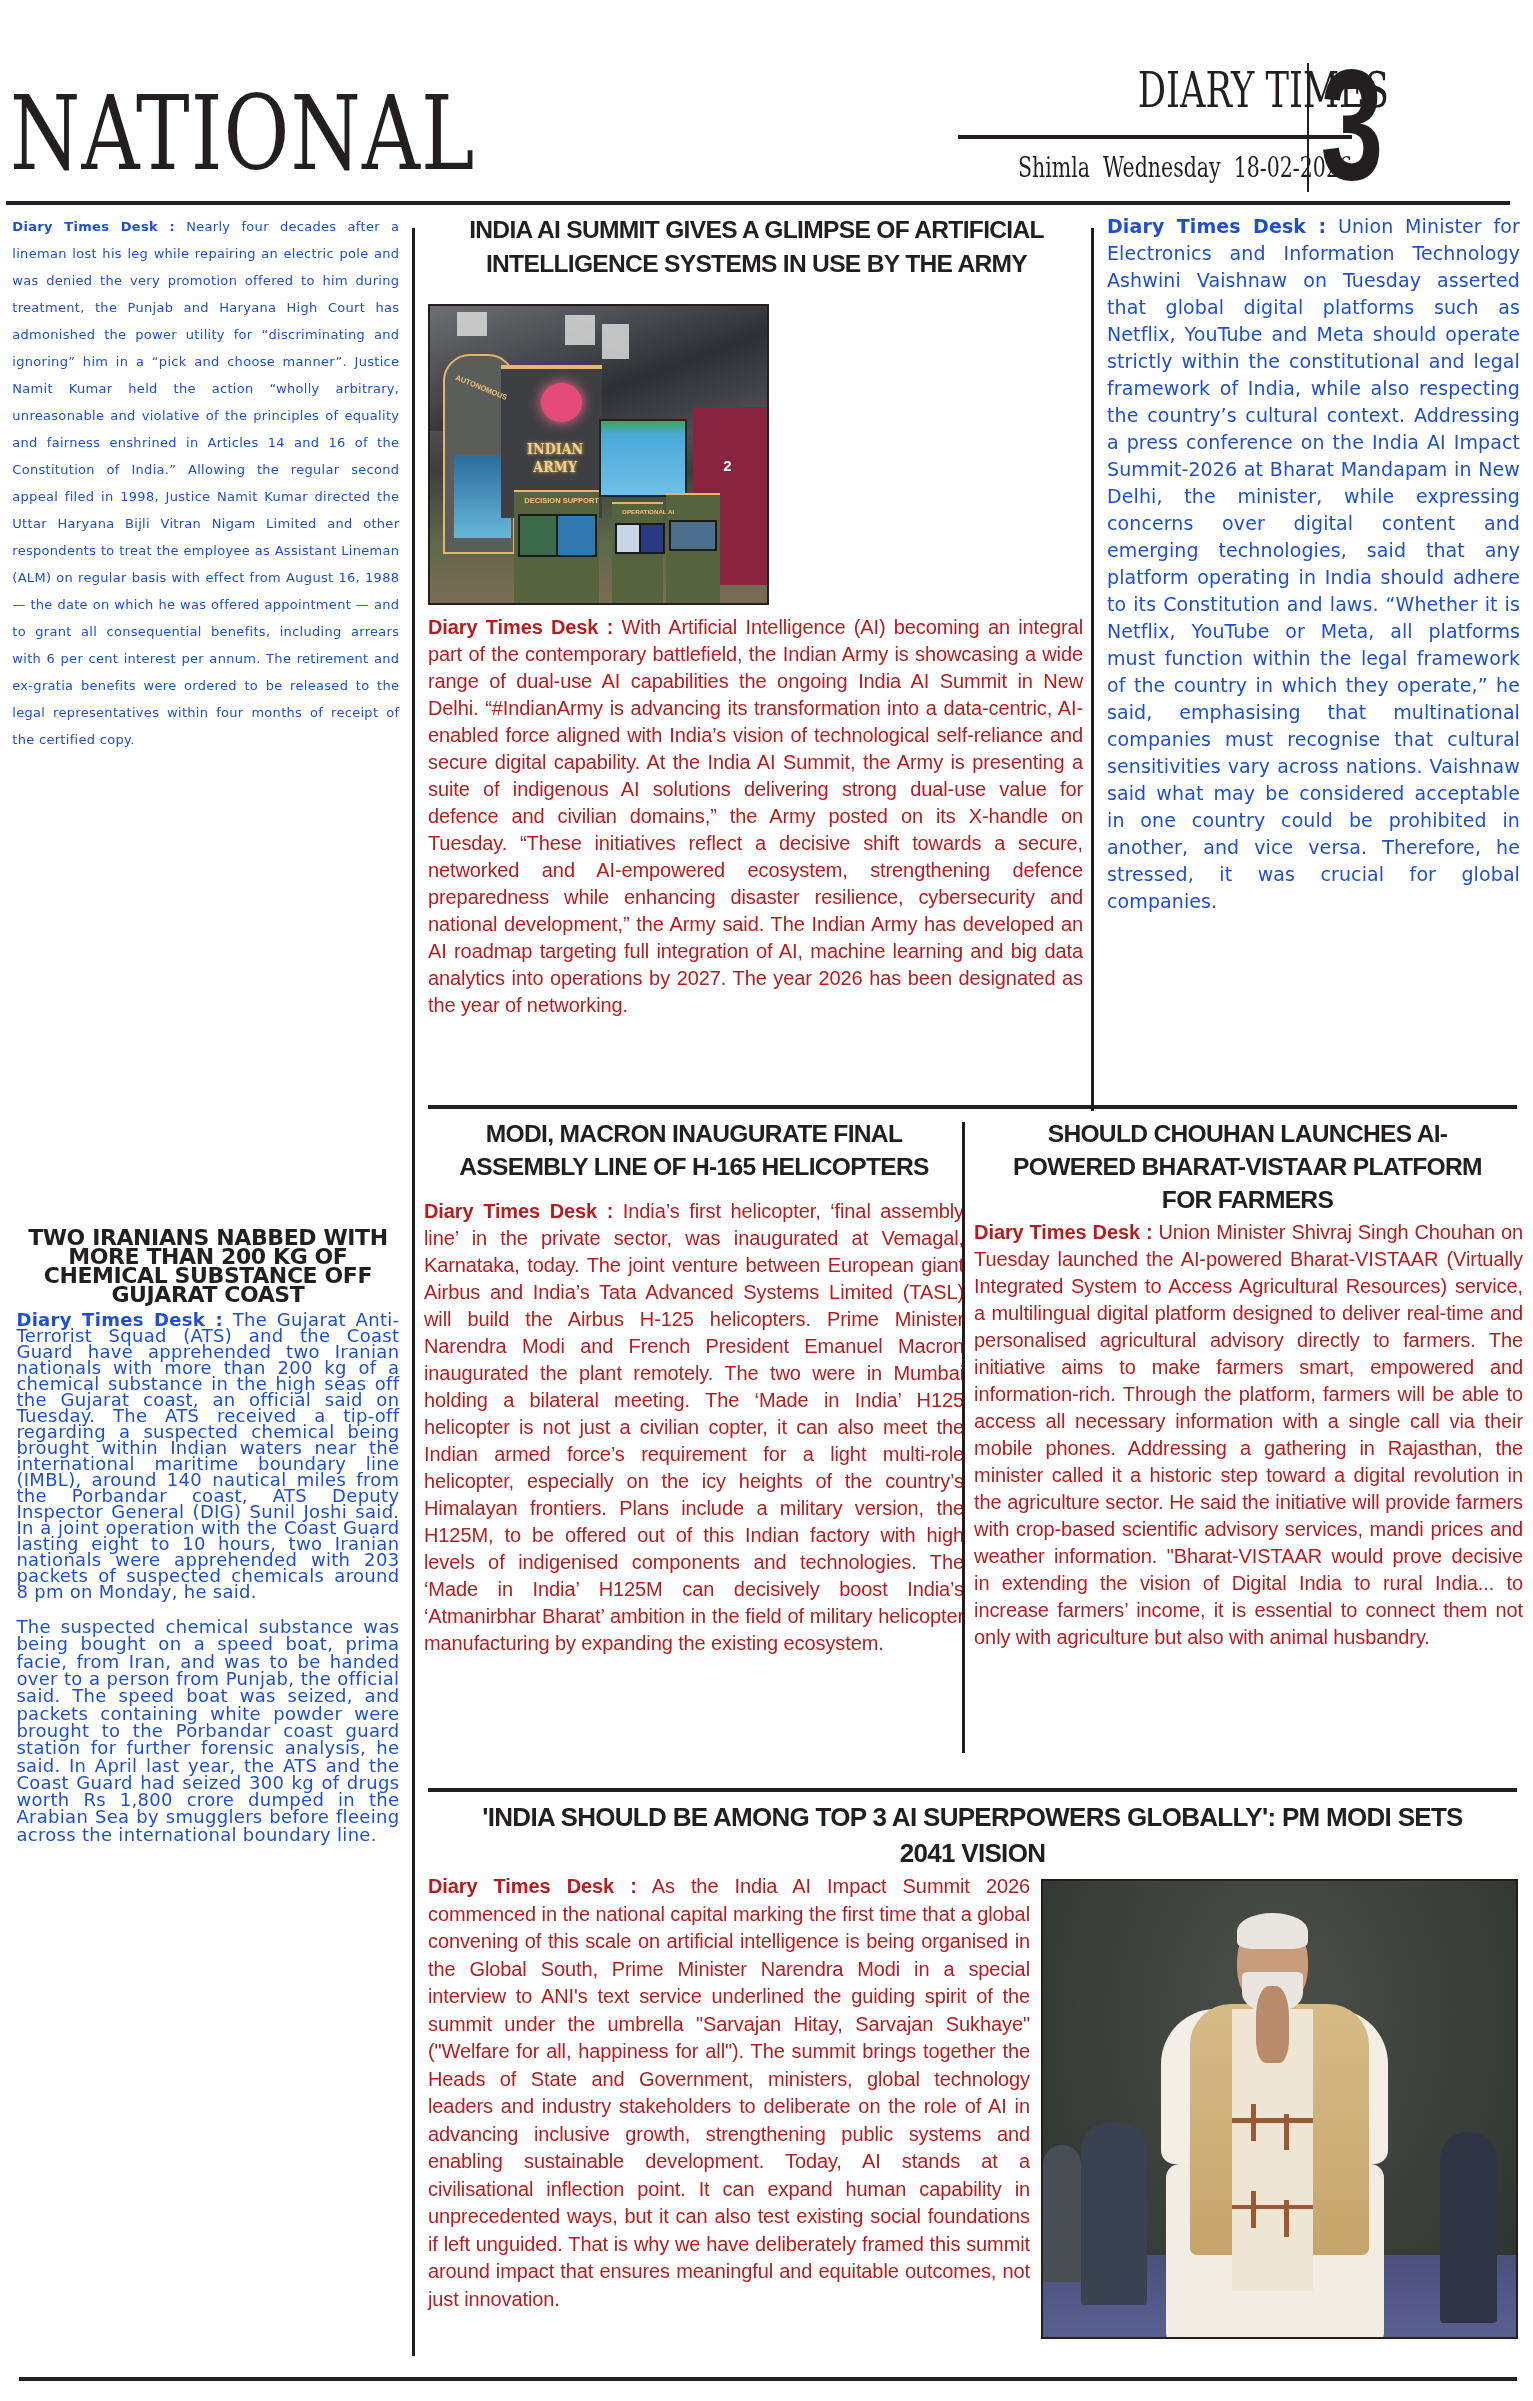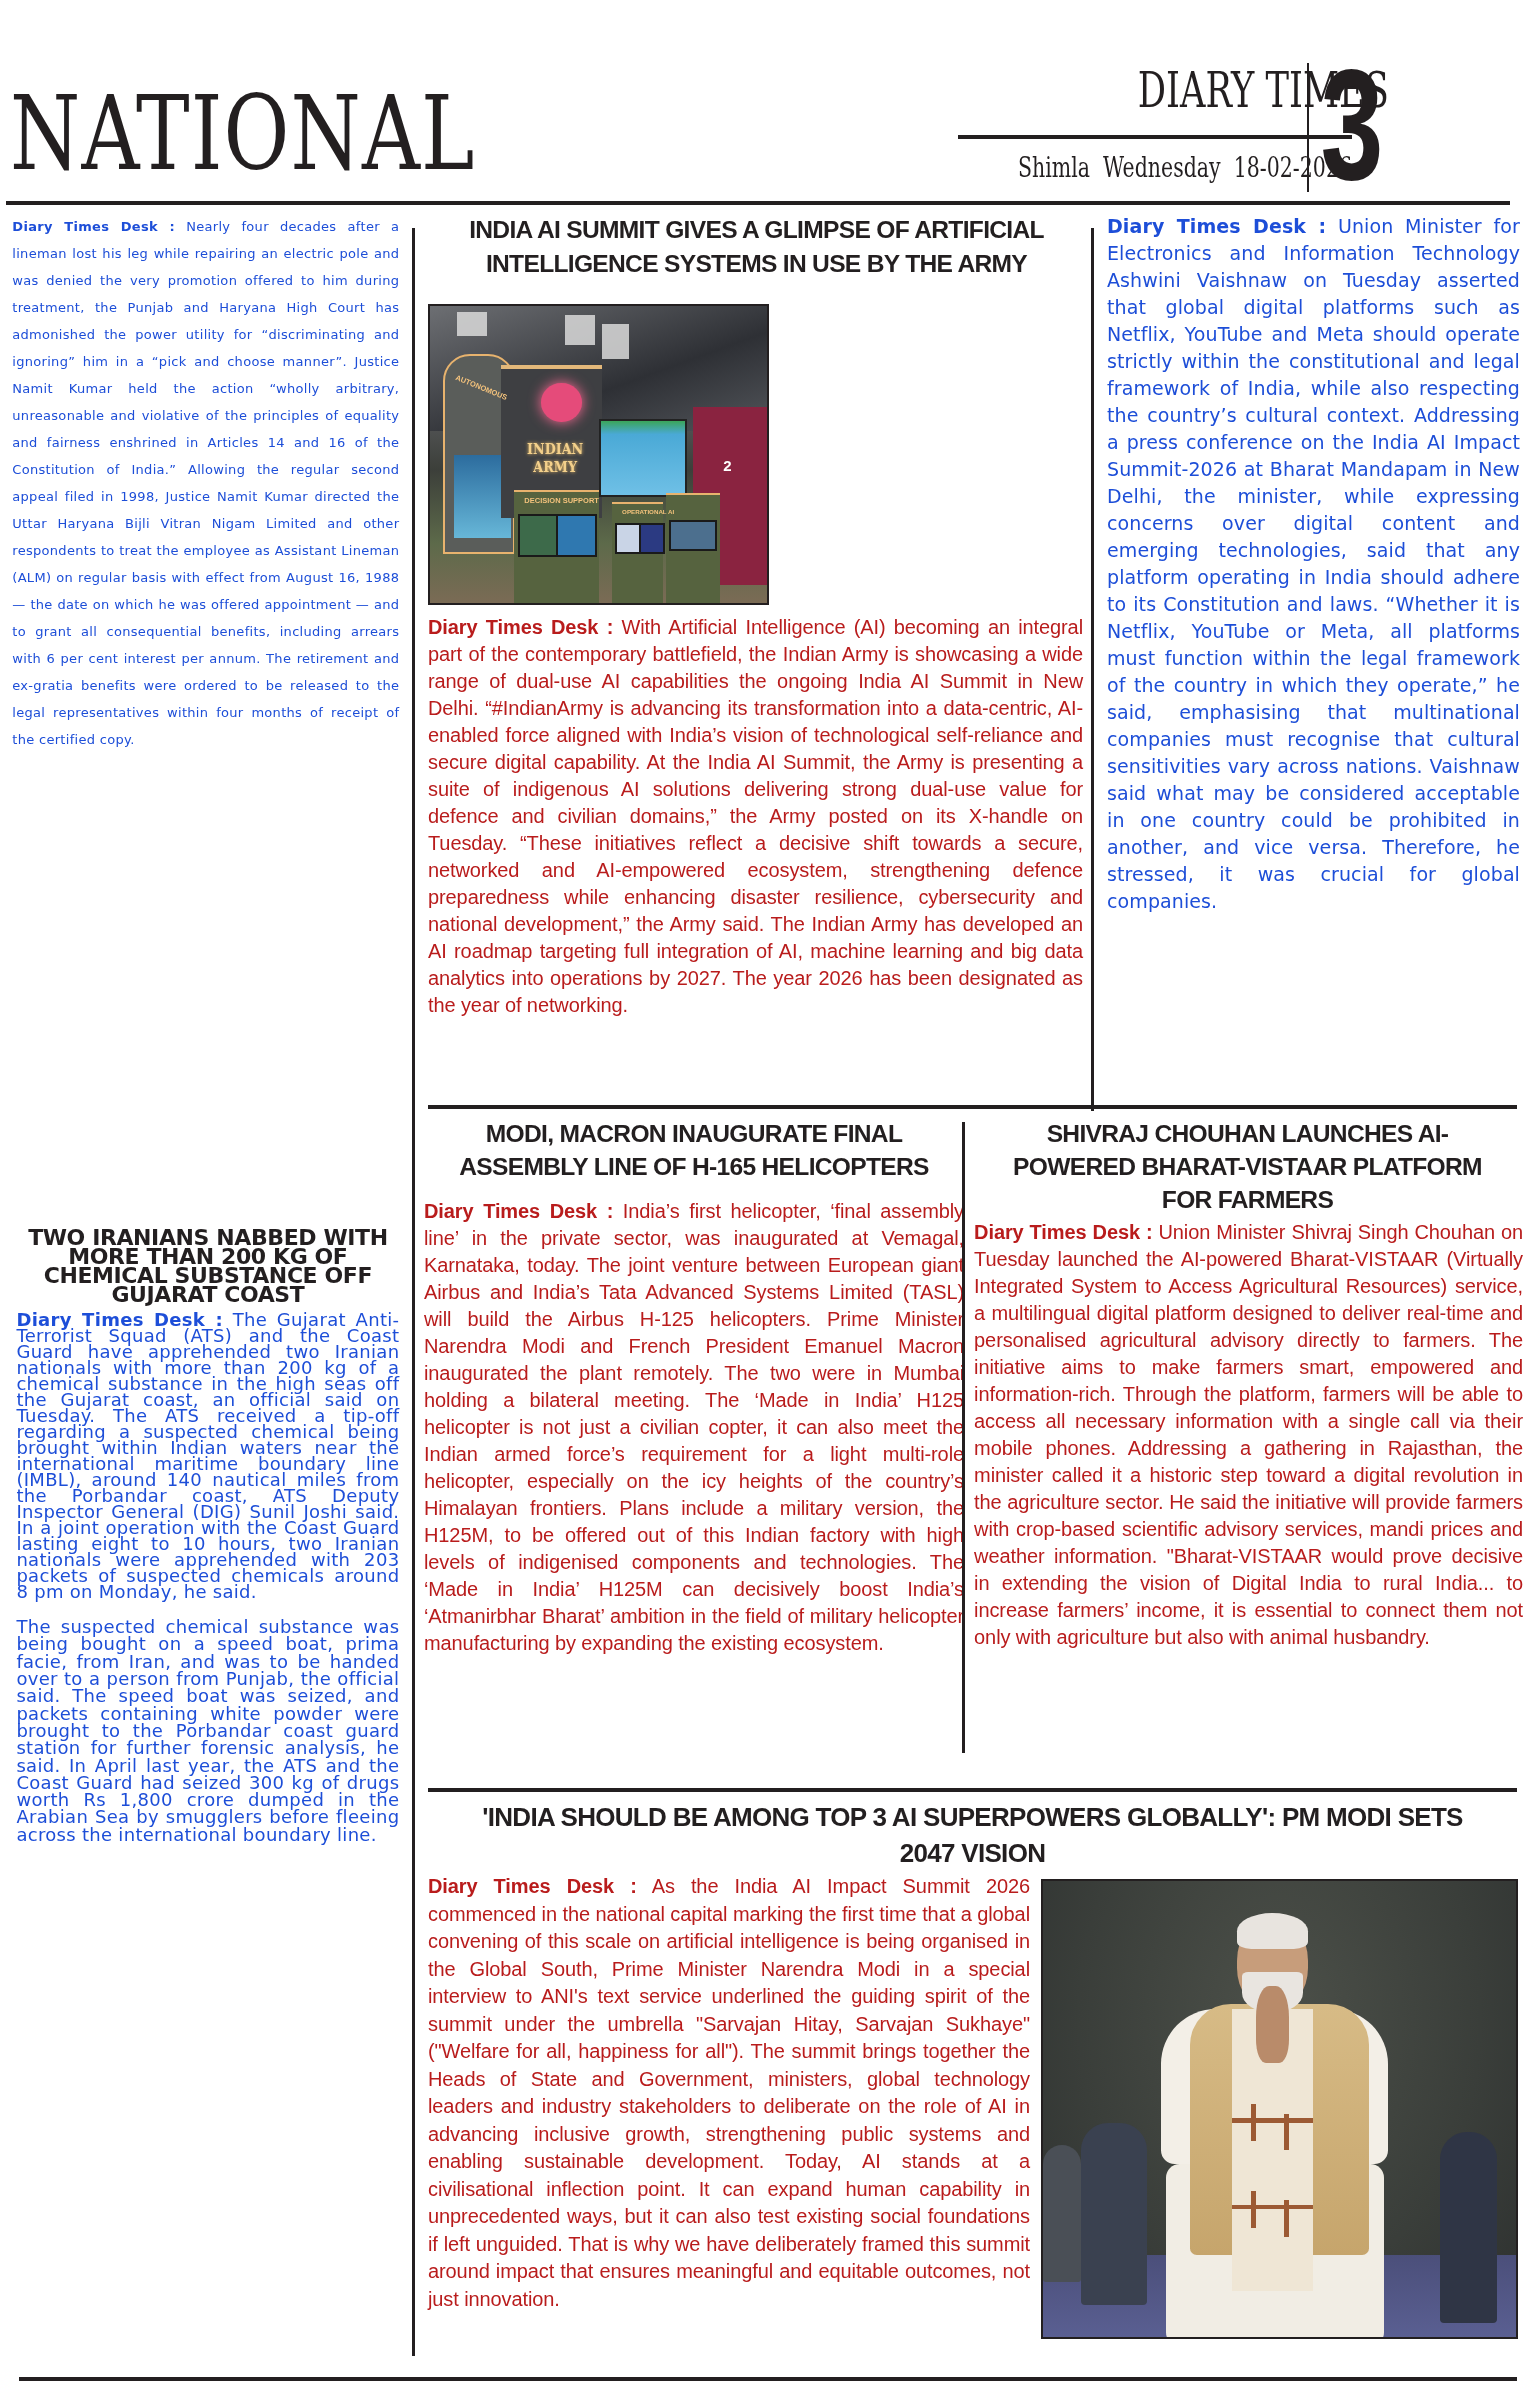--- a/index.html
+++ b/index.html
@@ -132,30 +132,30 @@
 <article class="abs" style="left:424px; top:1117px; width:540px;">
   <h2 class="hl-condensed" style="margin:0 0 15px 0; font-size:24.6px; line-height:33px;">MODI, MACRON INAUGURATE FINAL ASSEMBLY LINE OF H-165 HELICOPTERS</h2>
   <div class="body-narrow" style="font-size:20px; line-height:27px; letter-spacing:-0.1px;">
     <p><span class="lead">Diary Times Desk :</span><span> India’s first helicopter, ‘final assembly line’ in the private sector, was inaugurated at Vemagal, Karnataka, today. The joint venture between European giant Airbus and India’s Tata Advanced Systems Limited (TASL) will build the Airbus H-125 helicopters. Prime Minister Narendra Modi and French President Emanuel Macron inaugurated the plant remotely. The two were in Mumbai holding a bilateral meeting.  The ‘Made in India’ H125 helicopter is not just a civilian copter, it can also meet the Indian armed force’s requirement for a light multi-role helicopter, especially on the icy heights of the country’s Himalayan frontiers. Plans include a military version, the H125M, to be offered out of this Indian factory with high levels of indigenised components and technologies. The ‘Made in India’ H125M can decisively boost India’s ‘Atmanirbhar Bharat’ ambition in the field of military helicopter manufacturing by expanding the existing ecosystem.</span></p>
   </div>
 </article>
 
 <div class="abs vrule" style="left:962px; top:1122px; height:631px;"></div>
 
 <article class="abs" style="left:972px; top:1117px; width:551px;">
-  <h2 class="hl-condensed" style="margin:0 0 2.7px 0; font-size:24.6px; line-height:33px; padding:0 20.5px;">SHIVRAJ CHOUHAN LAUNCHES AI-POWERED BHARAT-VISTAAR PLATFORM FOR FARMERS</h2>
+  <h2 class="hl-condensed" style="margin:0 0 2.7px 0; font-size:24.6px; line-height:33px; padding:0 20.5px;">SHOULD CHOUHAN LAUNCHES AI-POWERED BHARAT-VISTAAR PLATFORM FOR FARMERS</h2>
   <div class="body-narrow" style="font-size:20px; line-height:27px; letter-spacing:-0.1px; padding-left:2.1px;">
     <p><span class="lead">Diary Times Desk :</span><span> Union Minister Shivraj Singh Chouhan on Tuesday launched the AI-powered Bharat-VISTAAR (Virtually Integrated System to Access Agricultural Resources) service, a multilingual digital platform designed to deliver real-time and personalised agricultural advisory directly to farmers. The initiative aims to make farmers smart, empowered and information-rich. Through the platform, farmers will be able to access all necessary information with a single call via their mobile phones. Addressing a gathering in Rajasthan, the minister called it a historic step toward a digital revolution in the agriculture sector. He said the initiative will provide farmers with crop-based scientific advisory services, mandi prices and weather information. "Bharat-VISTAAR would prove decisive in extending the vision of Digital India to rural India... to increase farmers’ income, it is essential to connect them not only with agriculture but also with animal husbandry.</span></p>
   </div>
 </article>
 
 <div class="abs hrule" style="left:428px; top:1788px; width:1089px;"></div>
 
 <article class="abs" style="left:428px; top:1799px; width:1089px;">
-  <h2 class="hl-condensed" style="margin:0; font-size:26px; line-height:36px; padding:0 27px;">'INDIA SHOULD BE AMONG TOP 3 AI SUPERPOWERS GLOBALLY': PM MODI SETS 2047 VISION</h2>
+  <h2 class="hl-condensed" style="margin:0; font-size:26px; line-height:36px; padding:0 27px;">'INDIA SHOULD BE AMONG TOP 3 AI SUPERPOWERS GLOBALLY': PM MODI SETS 2041 VISION</h2>
 </article>
 
 <article class="abs" style="left:428px; top:1873px; width:602px;">
   <div class="body-narrow" style="font-size:20px; line-height:27.5px; letter-spacing:-0.1px;">
     <p><span class="lead">Diary Times Desk :</span><span> As the India AI Impact Summit 2026 commenced in the national capital marking the first time that a global convening of this scale on artificial intelligence is being organised in the Global South, Prime Minister Narendra Modi in a special interview to ANI's text service underlined the guiding spirit of the summit under the umbrella "Sarvajan Hitay, Sarvajan Sukhaye" ("Welfare for all, happiness for all"). The summit brings together the Heads of State and Government, ministers, global technology leaders and industry stakeholders to deliberate on the role of AI in advancing inclusive growth, strengthening public systems and enabling sustainable development. Today, AI stands at a civilisational inflection point. It can expand human capability in unprecedented ways, but it can also test existing social foundations if left unguided. That is why we have deliberately framed this summit around impact that ensures meaningful and equitable outcomes, not just innovation.</span></p>
   </div>
 </article>
 
 <figure class="abs photo2" style="margin:0;">
   <div class="floor"></div>

